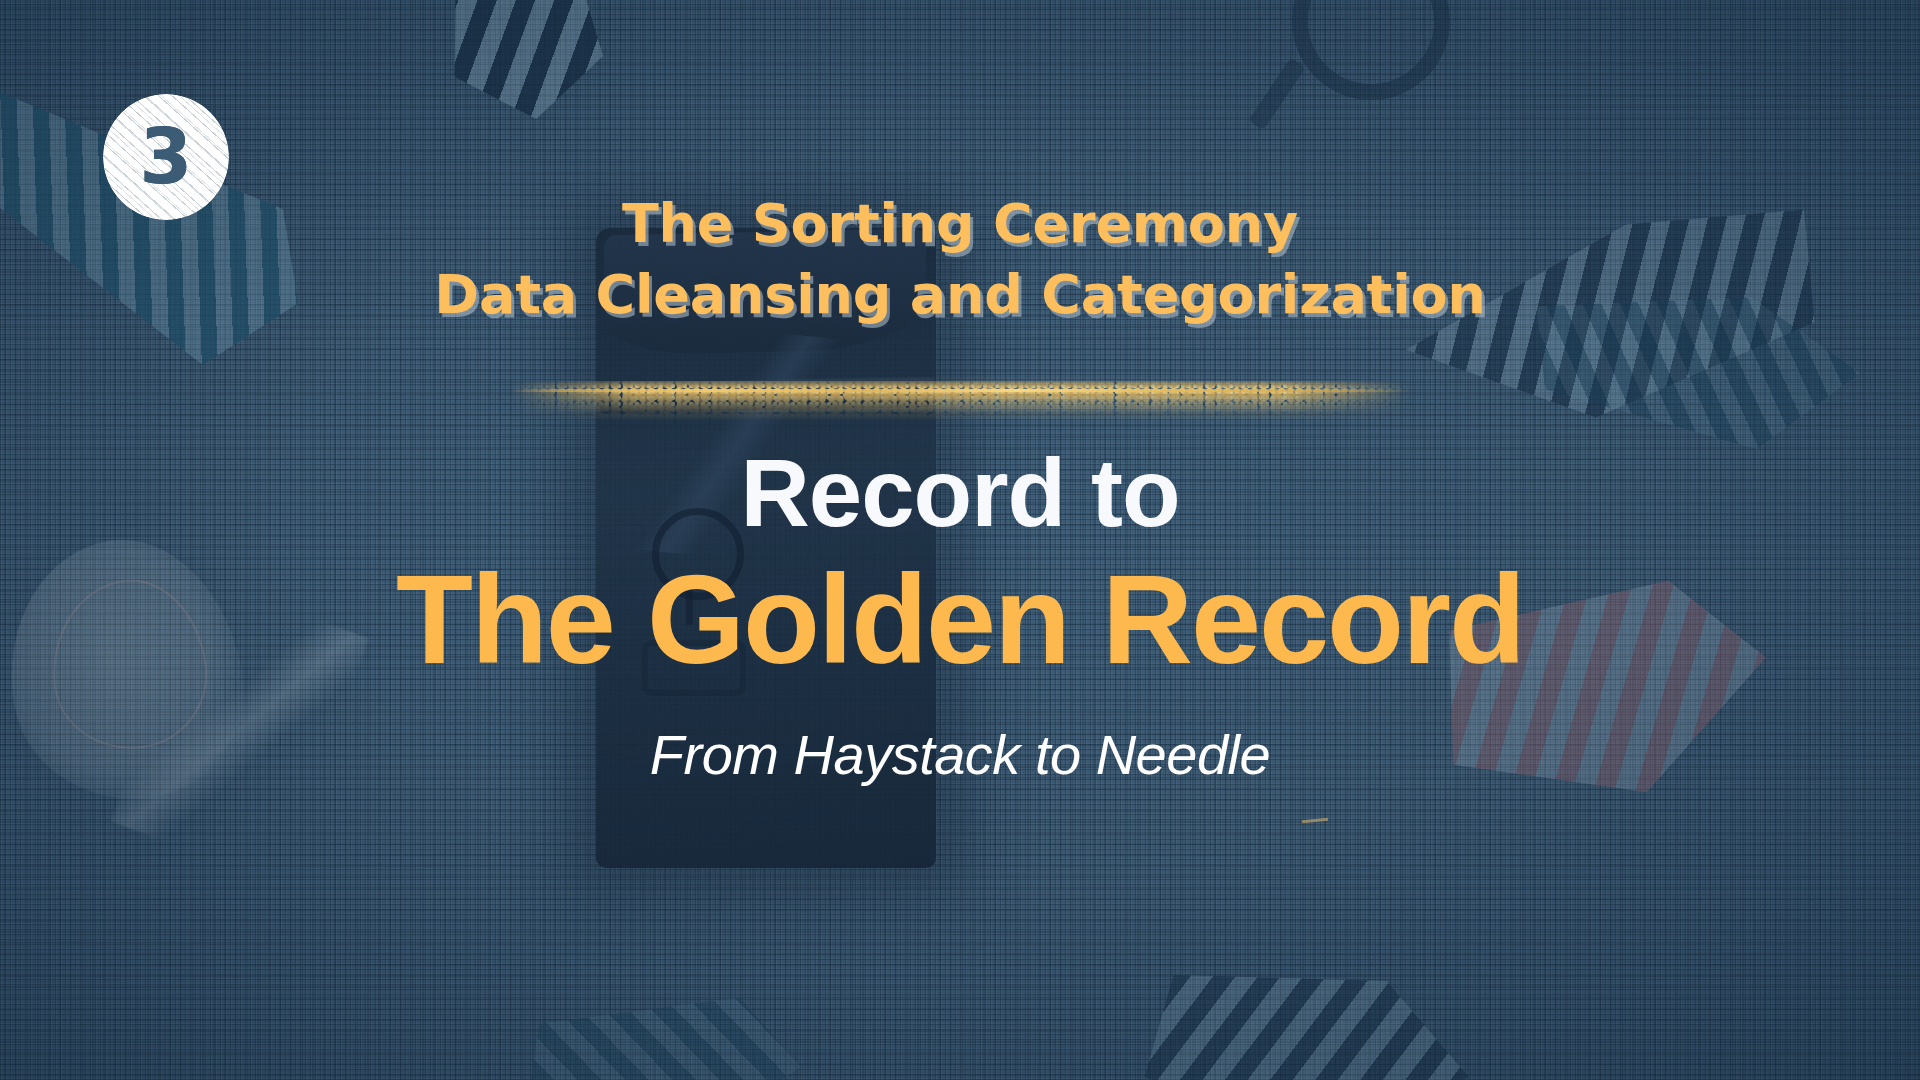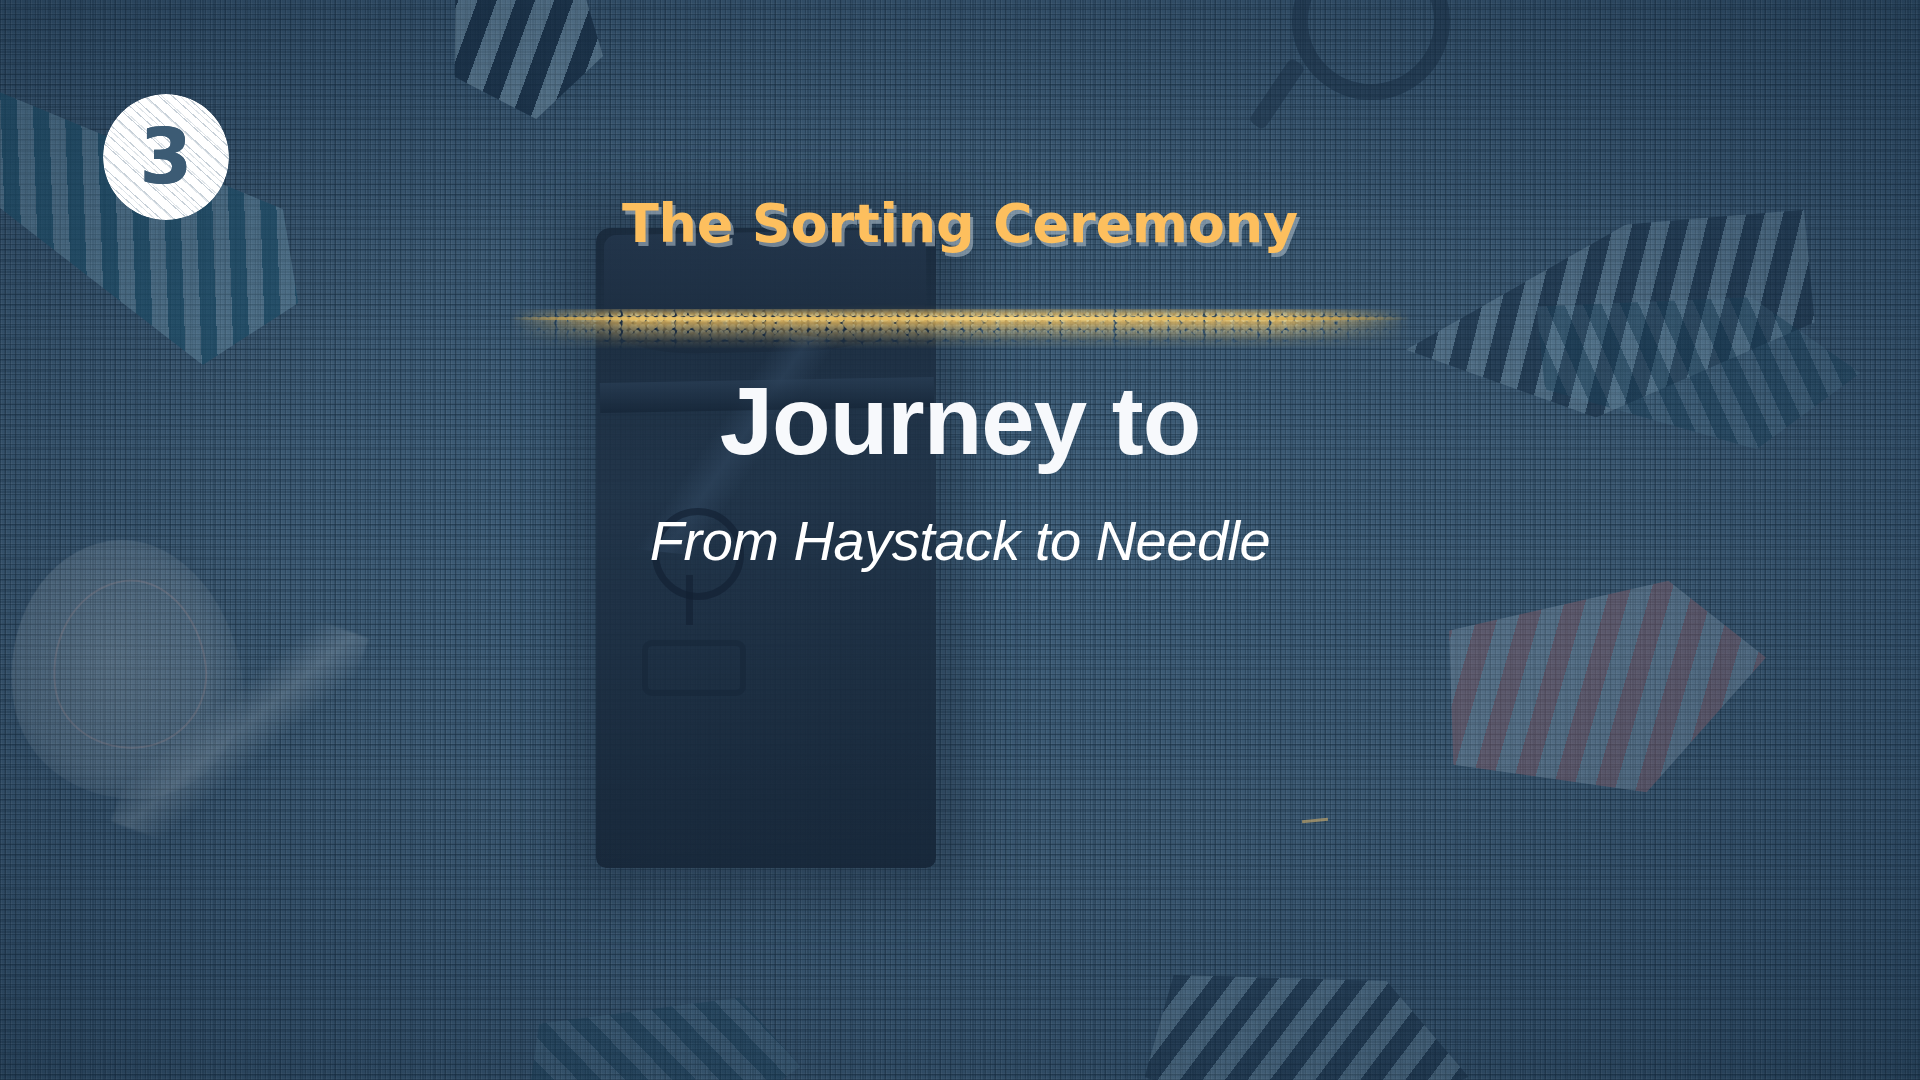--- a/index.html
+++ b/index.html
@@ -427,28 +427,30 @@
   <div class="vignette"></div>
 
   <div class="badge">
     <span class="badge-number">3</span>
   </div>
 
   <div class="content">
 
     <div class="eyebrow">
       <span class="l1">The Sorting Ceremony</span>
+      <span class="l2">Data Cleansing and Categorization</span>
     </div>
 
     <div class="divider">
       <div class="divider-glow"></div>
       <div class="divider-spark"></div>
       <div class="divider-line"></div>
     </div>
 
-    <div class="title-white">Journey to</div>
+    <div class="title-white">Record to</div>
+    <div class="title-gold">The Golden Record</div>
     <div class="tagline">From Haystack to Needle</div>
 
   </div>
 
   <div class="corner-mark"></div>
 
 </div>
 
 </body></html>

